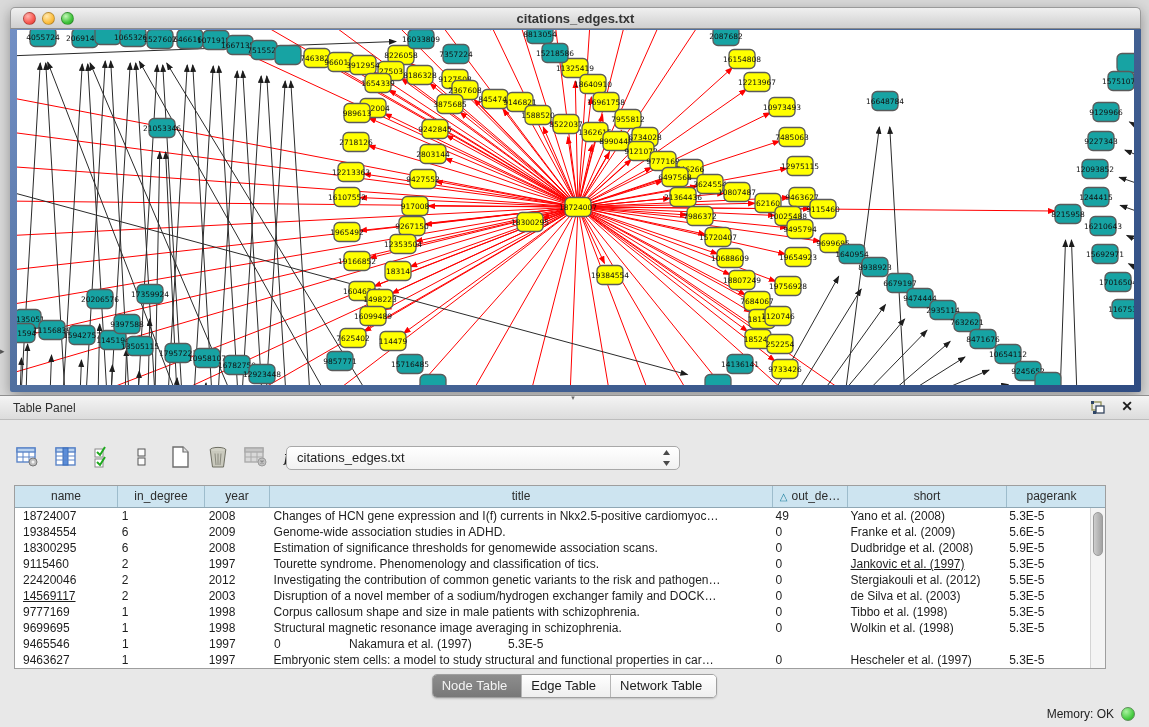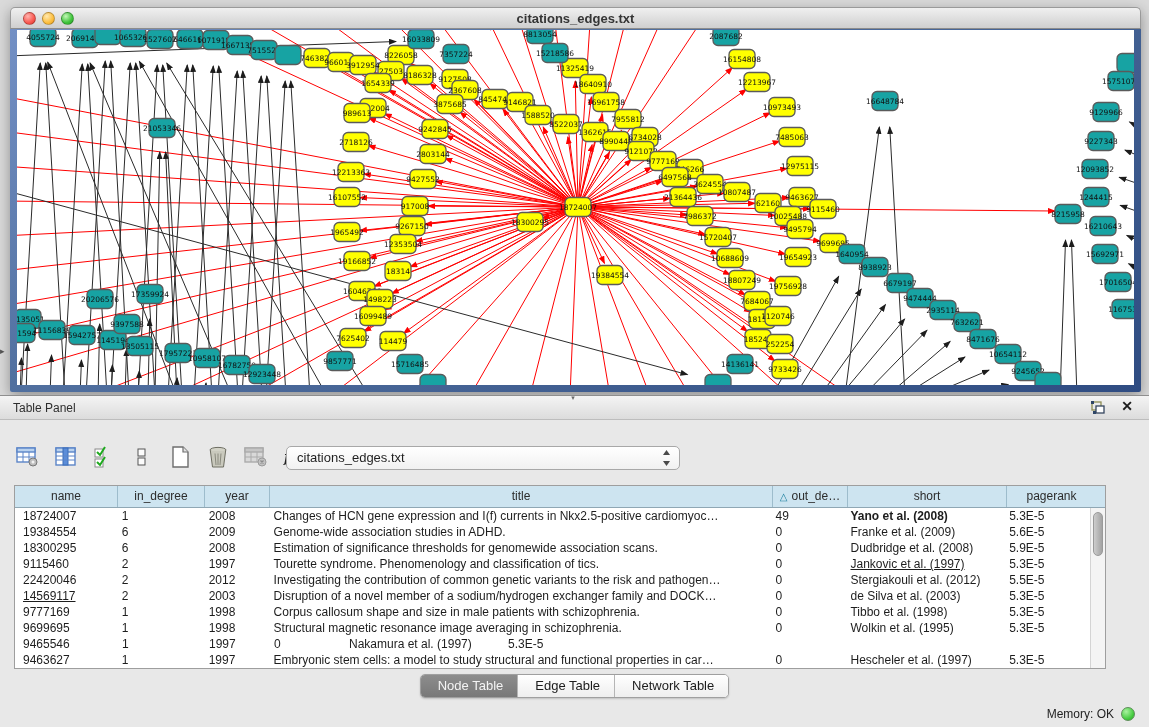--- a/index.html
+++ b/index.html
@@ -54,21 +54,21 @@
   .tcell { font-size:12px; color:#1d1d1d; line-height:16px; padding-left:8px;
     overflow:hidden; white-space:nowrap; }
   #vscroll { position:absolute; right:0; top:22px; width:15px; bottom:0;
     background:#f4f4f4; border-left:1px solid #d4d4d4; }
   #vthumb { position:absolute; left:2px; top:4px; width:10px; height:44px; border-radius:6px;
     background:linear-gradient(90deg,#cdcdcd,#a3a3a3); border:1px solid #9a9a9a; }
 
   #tabs { position:absolute; left:0; right:0; top:278px; display:flex; justify-content:center; }
   #segmented { display:flex; border:1px solid #9f9f9f; border-radius:5px; overflow:hidden;
     box-shadow:0 1px 2px rgba(0,0,0,.18); background:#fff; }
-  .segment { font-size:13px; padding:3px 14px 4px 17px; background:linear-gradient(#ffffff,#eeeeee);
+  .segment { font-size:13px; padding:3px 14px 4px 9px; background:linear-gradient(#ffffff,#eeeeee);
     color:#1c1c1c; border-right:1px solid #b5b5b5; }
   .segment:last-child { border-right:none; }
   .segment.active { background:linear-gradient(#8d8d8d,#787878); color:#f4f4f4; }
 
   #status-bar { position:absolute; right:0; bottom:0; height:26px; display:flex; align-items:center; }
   #memory-label { font-size:12px; color:#222; margin-right:7px; }
   #memory-dot { width:14px; height:14px; border-radius:50%; margin-right:14px;
     background:radial-gradient(circle at 35% 30%,#a9f2a0,#43ca3e 65%,#2f9e2c); border:1px solid #5c8f58; }
 
   #bg-arrow { position:absolute; left:0px; top:346px; font-size:9px; color:#555; }
@@ -893,21 +893,21 @@
           <div class="hcell" style="width: 159px;"><span>short</span></div>
           <div class="hcell" style="width: 89px; text-align: center;"><span>pagerank</span></div>
         </div>
       <div id="body-rows">
           <div class="trow">
             <div class="tcell" style="width: 99px;">18724007</div>
             <div class="tcell" style="width: 87px;">1</div>
             <div class="tcell" style="width: 65px;">2008</div>
             <div class="tcell" style="width: 503px;">Changes of HCN gene expression and I(f) currents in Nkx2.5-positive cardiomyoc…</div>
             <div class="tcell" style="width: 75px;">49</div>
-            <div class="tcell" style="width: 159px; font-weight: bold;">Yano et al. (2008)</div>
+            <div class="tcell" style="width: 159px;">Yano et al. (2008)</div>
             <div class="tcell" style="width: 89px;">5.3E-5</div>
           </div>
           <div class="trow">
             <div class="tcell" style="width: 99px;">19384554</div>
             <div class="tcell" style="width: 87px;">6</div>
             <div class="tcell" style="width: 65px;">2009</div>
             <div class="tcell" style="width: 503px;">Genome-wide association studies in ADHD.</div>
             <div class="tcell" style="width: 75px;">0</div>
             <div class="tcell" style="width: 159px;">Franke et al. (2009)</div>
             <div class="tcell" style="width: 89px;">5.6E-5</div>
@@ -956,21 +956,21 @@
             <div class="tcell" style="width: 75px;">0</div>
             <div class="tcell" style="width: 159px;">Tibbo et al. (1998)</div>
             <div class="tcell" style="width: 89px;">5.3E-5</div>
           </div>
           <div class="trow">
             <div class="tcell" style="width: 99px;">9699695</div>
             <div class="tcell" style="width: 87px;">1</div>
             <div class="tcell" style="width: 65px;">1998</div>
             <div class="tcell" style="width: 503px;">Structural magnetic resonance image averaging in schizophrenia.</div>
             <div class="tcell" style="width: 75px;">0</div>
-            <div class="tcell" style="width: 159px;">Wolkin et al. (1995)</div>
+            <div class="tcell" style="width: 159px;">Wolkin et al. (1998)</div>
             <div class="tcell" style="width: 89px;">5.3E-5</div>
           </div>
           <div class="trow">
             <div class="tcell" style="width: 99px;">9465546</div>
             <div class="tcell" style="width: 87px;">1</div>
             <div class="tcell" style="width: 65px;">1997</div>
             <div class="tcell" style="width: 75px;">0</div>
             <div class="tcell" style="width: 159px;">Nakamura et al. (1997)</div>
             <div class="tcell" style="width: 89px;">5.3E-5</div>
           </div>

